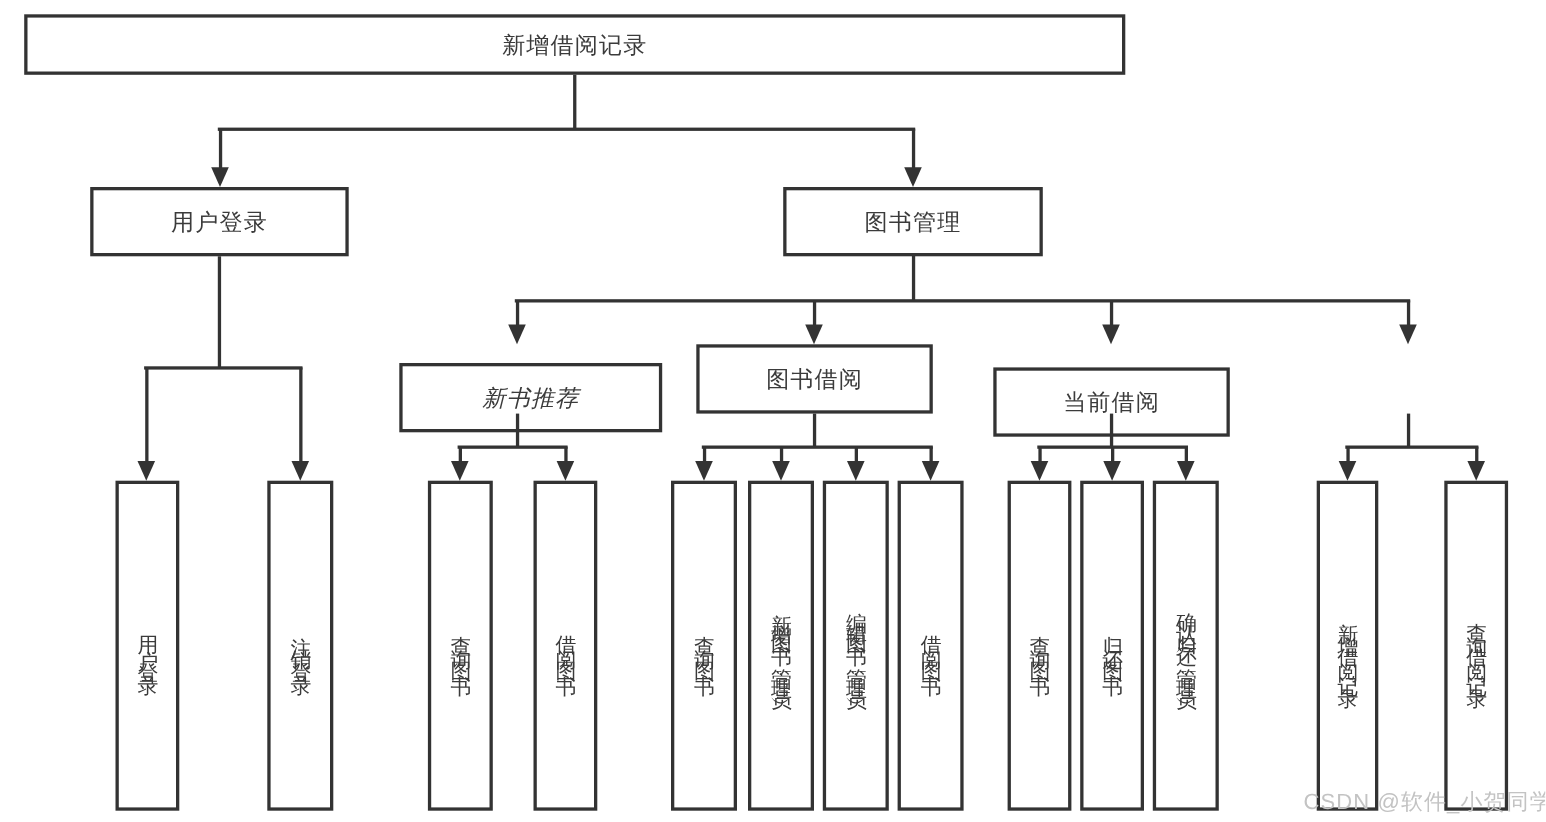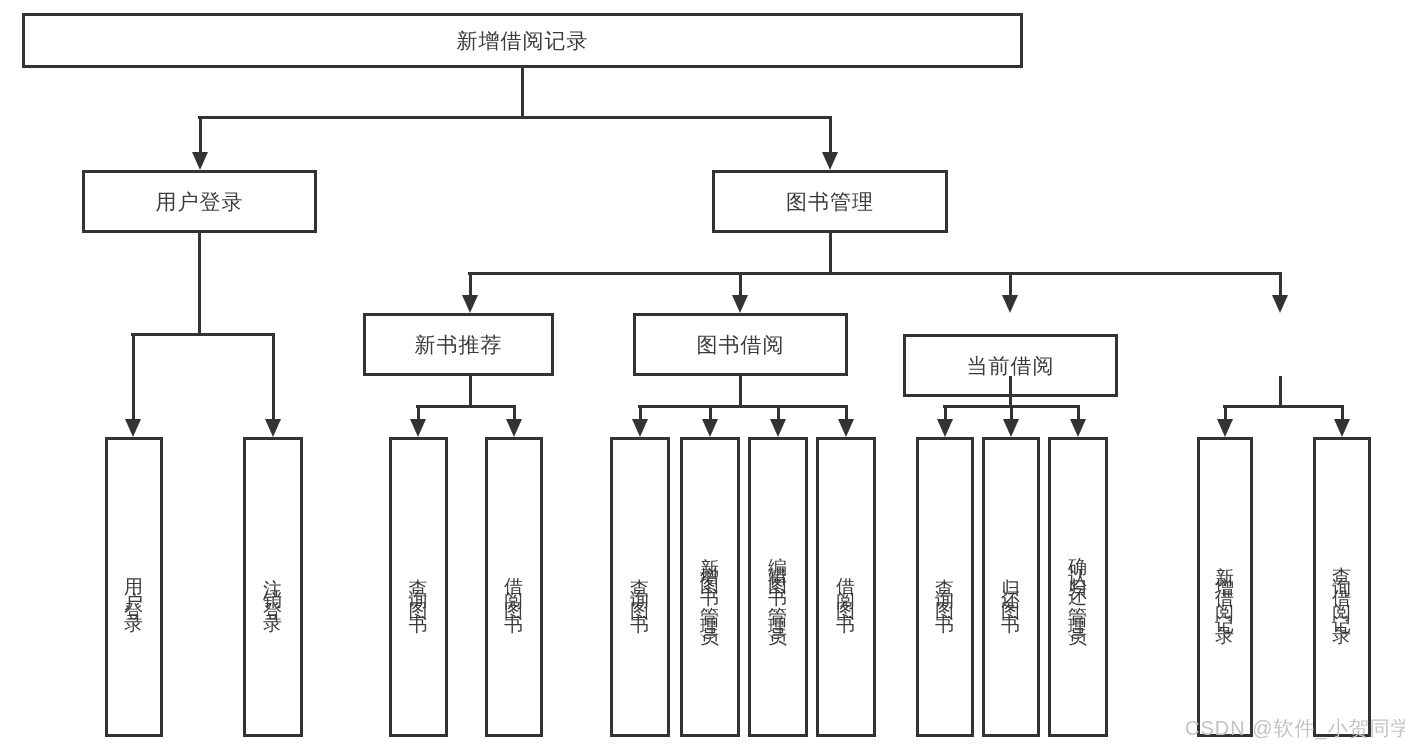--- a/index.html
+++ b/index.html
@@ -61,21 +61,21 @@
     <span class="h-label">新增借阅记录</span>
   </div>
 
   <div class="box" style="left:82px; top:170px; width:235px; height:63px;">
     <span class="h-label">用户登录</span>
   </div>
   <div class="box" style="left:712px; top:170px; width:236px; height:63px;">
     <span class="h-label">图书管理</span>
   </div>
 
-  <div class="box" style="left:363px; top:313px; width:191px; height:63px;">
+  <div class="box" style="left:363px; top:330px; width:239px; height:63px;font-style:italic;">
     <span class="h-label">新书推荐</span>
   </div>
   <div class="box" style="left:633px; top:313px; width:215px; height:63px;">
     <span class="h-label">图书借阅</span>
   </div>
   <div class="box" style="left:903px; top:313px; width:215px; height:63px;margin-top:21px;">
     <span class="h-label">当前借阅</span>
   </div>
 
   <div class="box" style="left:105px; top:437px; width:58px; height:300px;">

